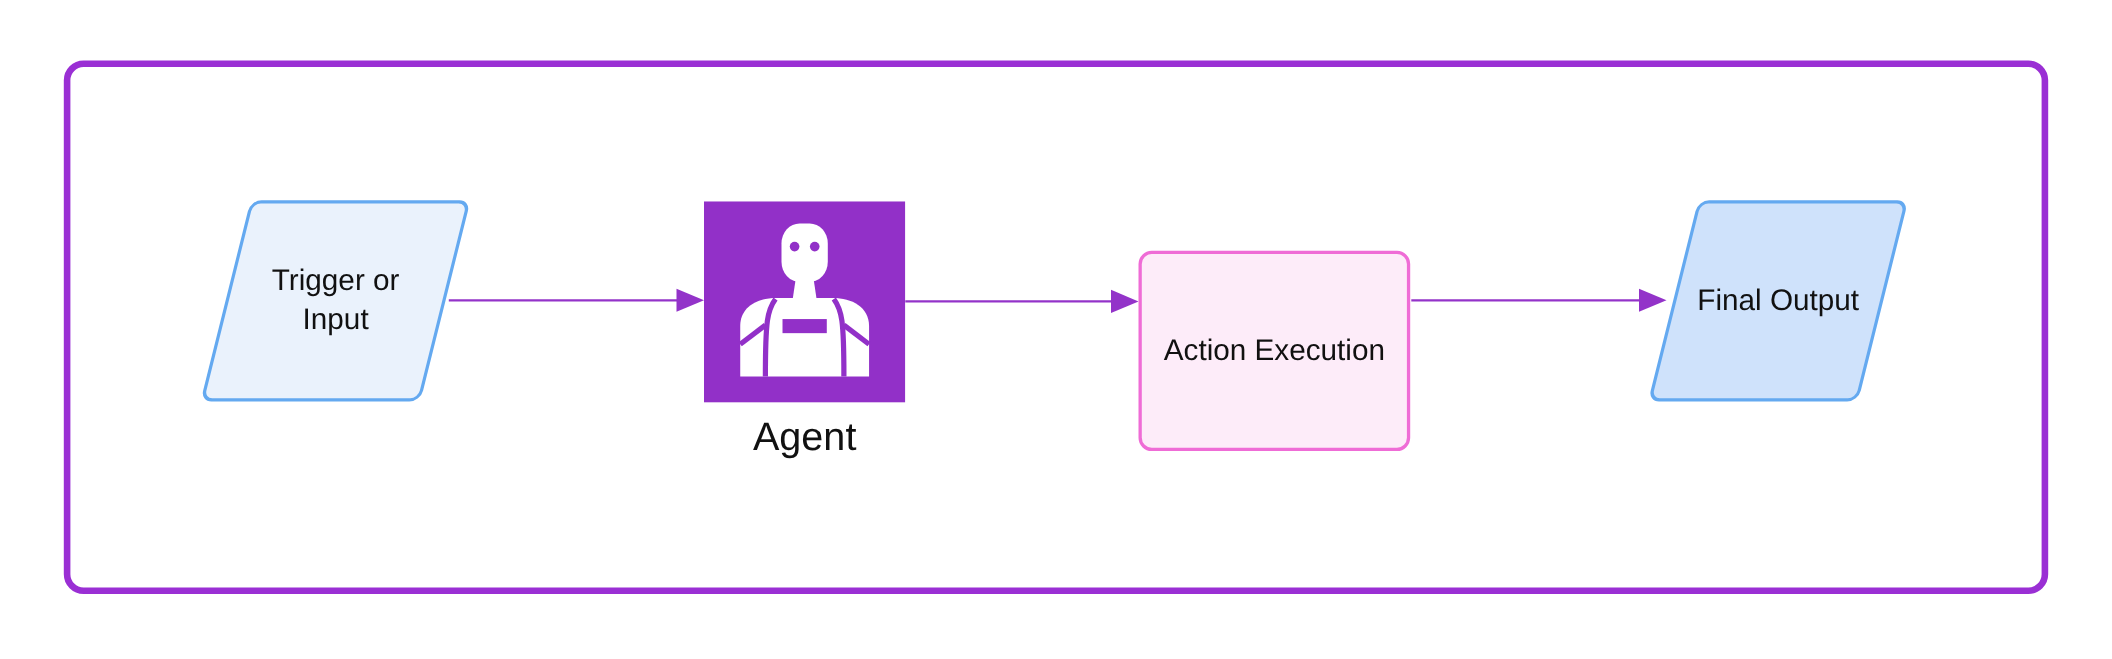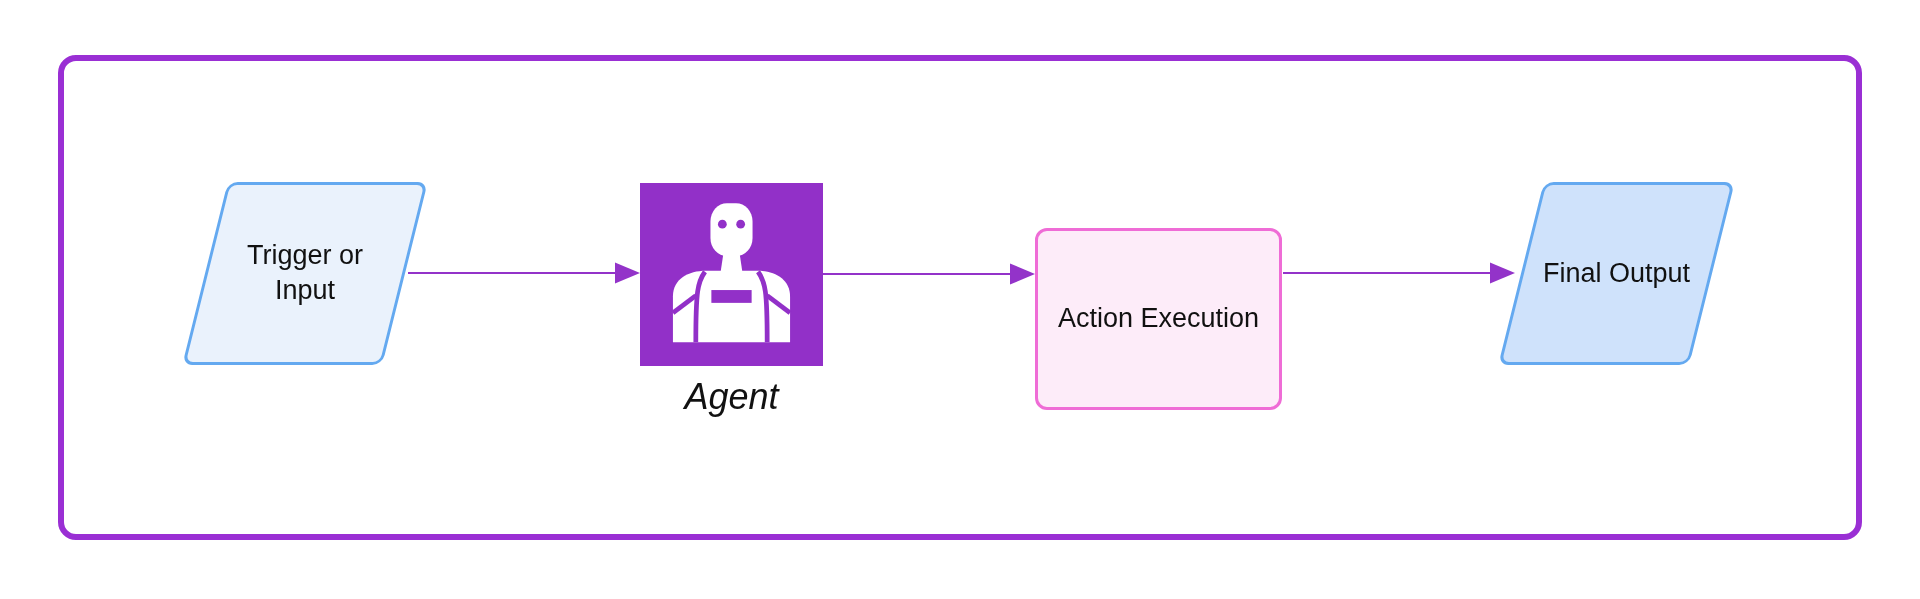--- a/index.html
+++ b/index.html
@@ -38,21 +38,21 @@
     background:var(--output_fill,#cfe2fb);
     border:3px solid var(--output_stroke,#64a9f0);
     transform:skewX(-14deg);
   }
   #node-output .node-label{transform:skewX(14deg);white-space:nowrap;}
   
   #node-agent{left:640px;top:183px;width:183px;height:183px;}
   #node-agent svg{display:block;width:100%;height:100%;}
   #agent-caption{
     position:absolute;left:610px;top:376px;width:243px;
-    text-align:center;font-size:36px;color:var(--label_text,#111);font-style:italic;
+    text-align:center;font-size:36px;color:var(--label_text,#111);
   }
   
   #node-action{
     left:1035px;top:181px;width:247px;height:182px;
     background:var(--action_fill,#fdecf9);
     border:3px solid var(--action_stroke,#ef6cd6);
     border-radius:12px;
     margin-top:47px;
   }
   

